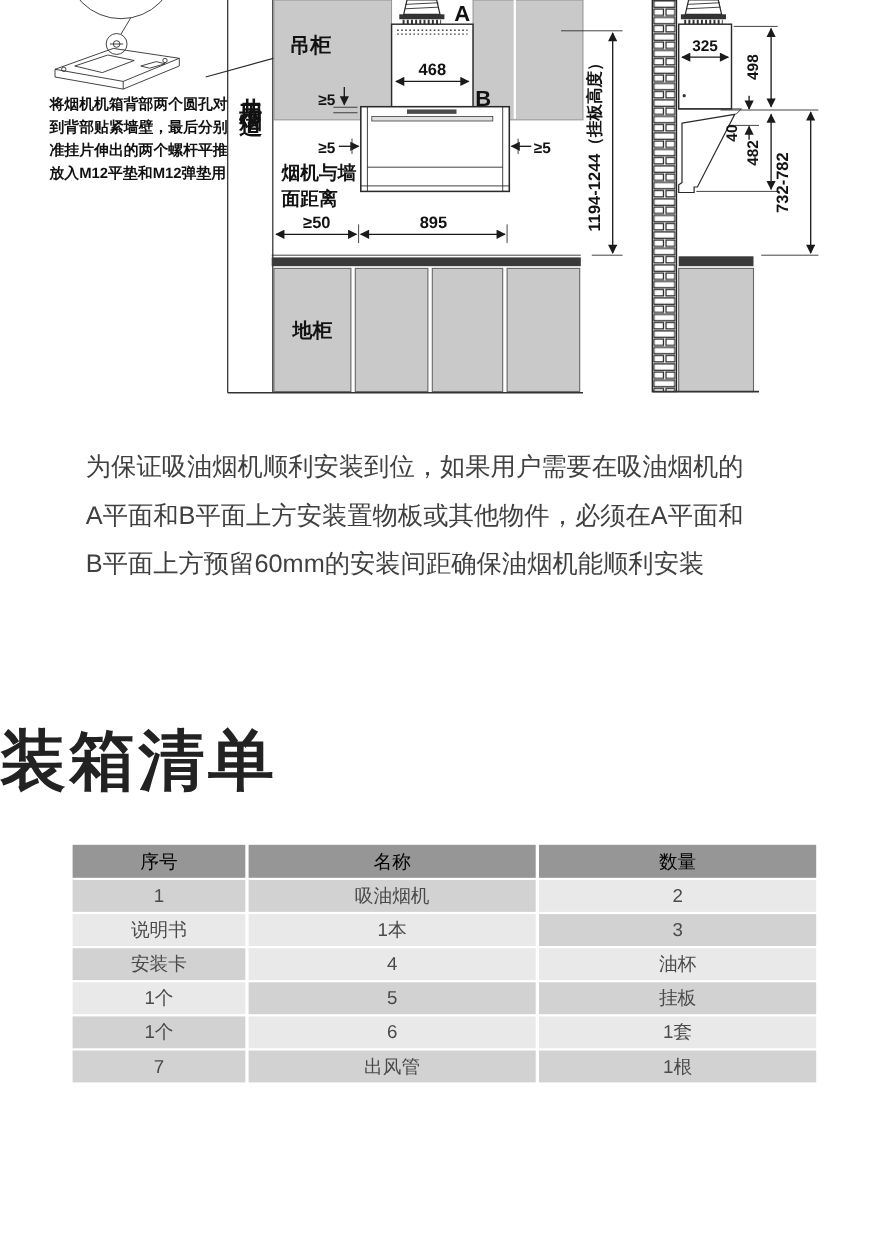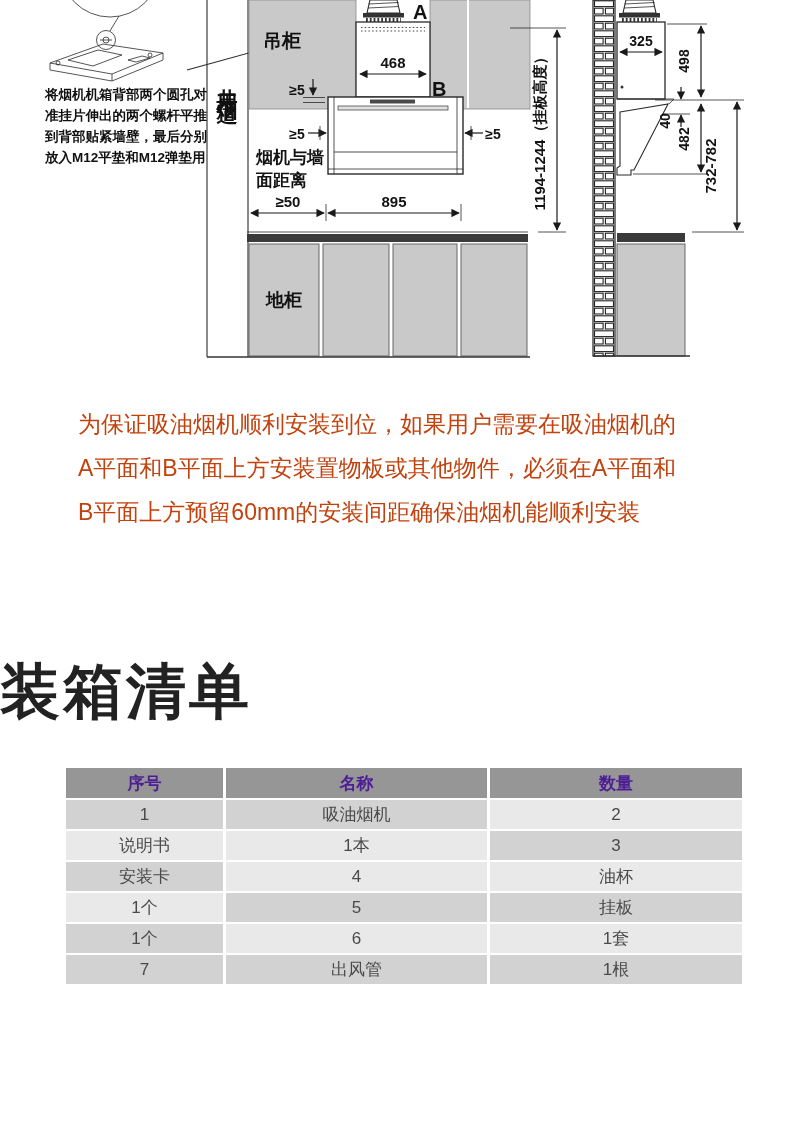--- a/index.html
+++ b/index.html
@@ -14,32 +14,32 @@
   .install-note div{white-space:nowrap;}
   .flue-label{position:absolute;left:213px;top:72px;writing-mode:vertical-rl;
     text-orientation:upright;font-size:21px;font-weight:bold;letter-spacing:5px;color:#111;}
 
   svg text{fill:#121212;font-family:"Liberation Sans","DejaVu Sans",sans-serif;font-weight:bold;}
   .ln{stroke:#2a2a2a;stroke-width:1.1;fill:none;}
   .thin{stroke:#2a2a2a;stroke-width:0.8;fill:none;}
   .dim{stroke:#1a1a1a;stroke-width:1.2;fill:none;}
 
   
-  #note-paragraph{position:absolute;left:78px;top:402px;width:680px;color:#c2410c;
+  #note-paragraph{position:absolute;left:78px;top:402px;width:680px;color:#404040;
     font-size:23px;line-height:44px;}
   #note-paragraph div{white-space:nowrap;}
 
   
   #packing-title{position:absolute;left:0;top:652px;width:790px;
     font-size:60px;font-weight:900;letter-spacing:3px;color:#222;}
   #packing-table{position:absolute;left:66px;top:768px;width:676px;
     display:grid;grid-template-columns:157px 261px 252px;gap:2px 3px;}
   .cell{display:flex;align-items:center;justify-content:center;
     font-size:17px;color:#4a4a4a;height:29px;}
-  .cell.head{background:#969696;color:#4c1d95;height:30px;font-weight:bold;}
+  .cell.head{background:#969696;color:#000000;height:30px;}
   .row-odd{background:#d2d2d2;}
   .row-even{background:#e9e9e9;}
 </style>
 </head>
 <body>
 
 <div id="page">
 
   <div id="diagram">
     <svg width="790" height="375" viewBox="0 0 790 375">
@@ -217,22 +217,22 @@
         <g>
           <rect x="617" y="233" width="68" height="9" fill="#3a3a3a"></rect>
           <rect x="617" y="244" width="68" height="112" fill="#c9c9c9" stroke="#666" stroke-width="1"></rect>
         </g>
         <line x1="593" y1="356" x2="690" y2="356" stroke="#333" stroke-width="1.5"></line>
       </g>
     </svg>
 
     <div class="install-note">
       <div>将烟机机箱背部两个圆孔对</div>
+      <div>到背部贴紧墙壁，最后分别</div>
       <div>准挂片伸出的两个螺杆平推</div>
-      <div>到背部贴紧墙壁，最后分别</div>
       <div>放入M12平垫和M12弹垫用</div>
     </div>
 
     <div class="flue-label">共用烟道</div>
   </div>
 
   <div id="note-paragraph">
     <div>为保证吸油烟机顺利安装到位，如果用户需要在吸油烟机的</div>
     <div>A平面和B平面上方安装置物板或其他物件，必须在A平面和</div>
     <div>B平面上方预留60mm的安装间距确保油烟机能顺利安装</div>

